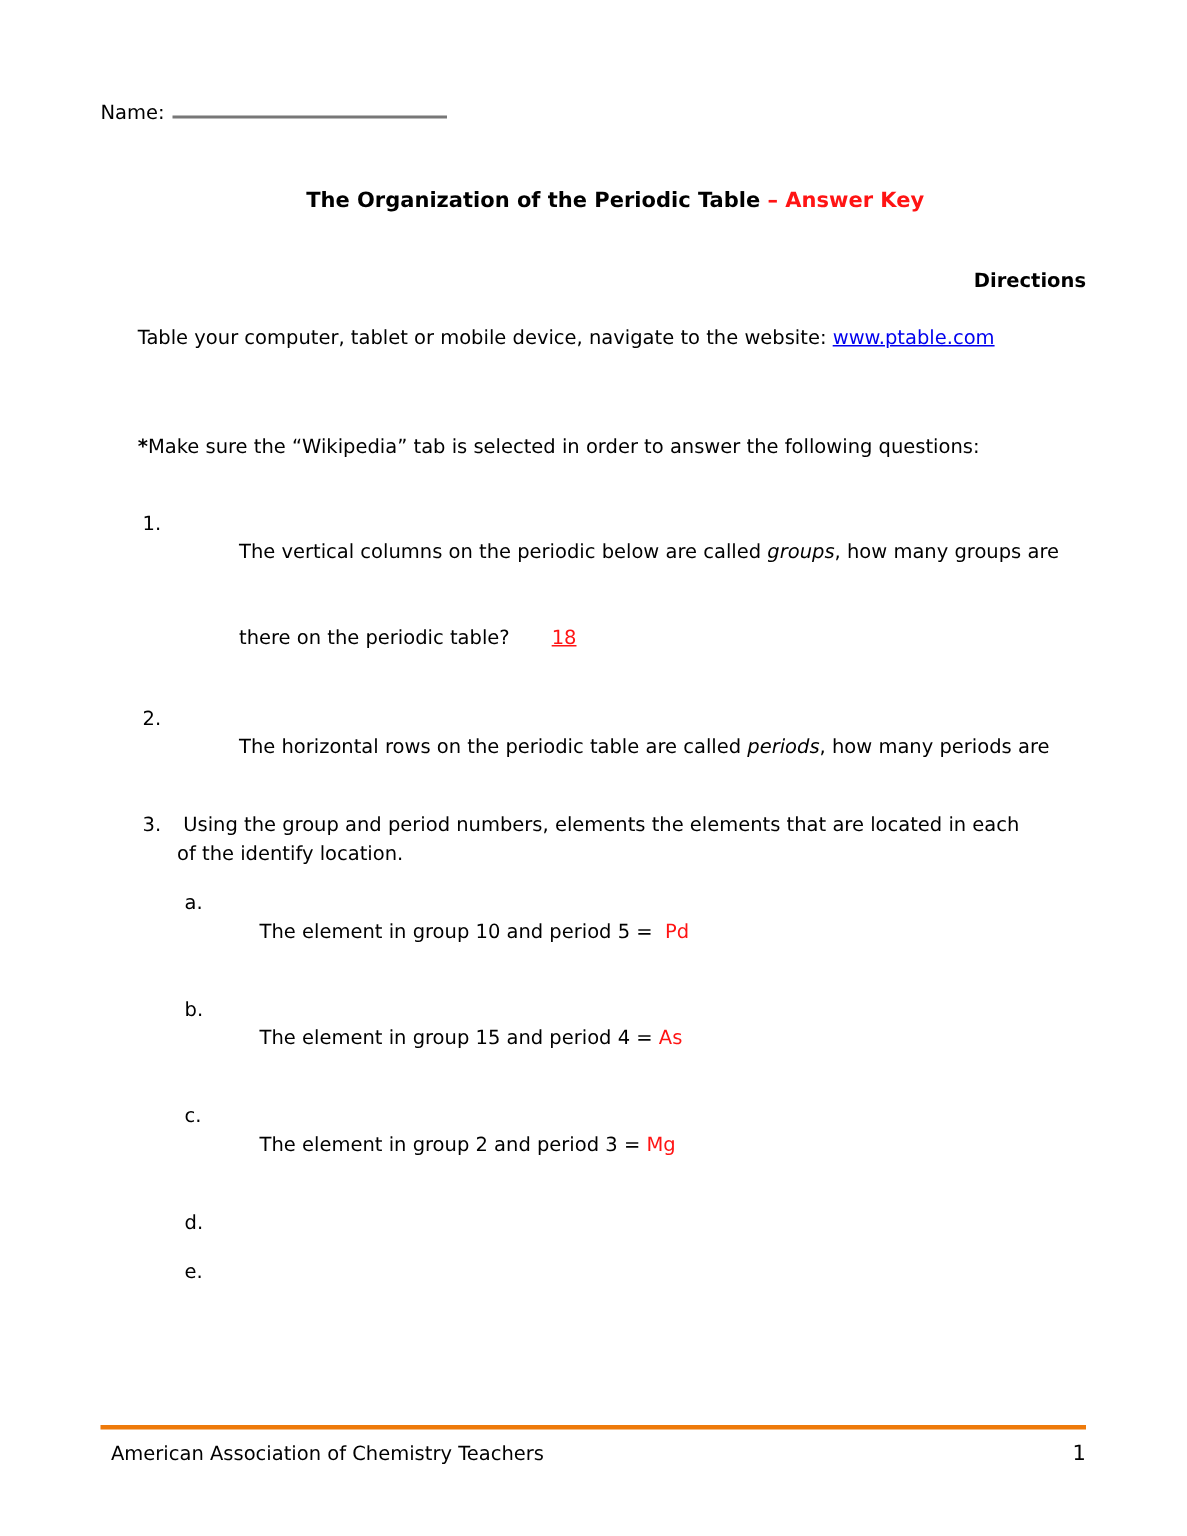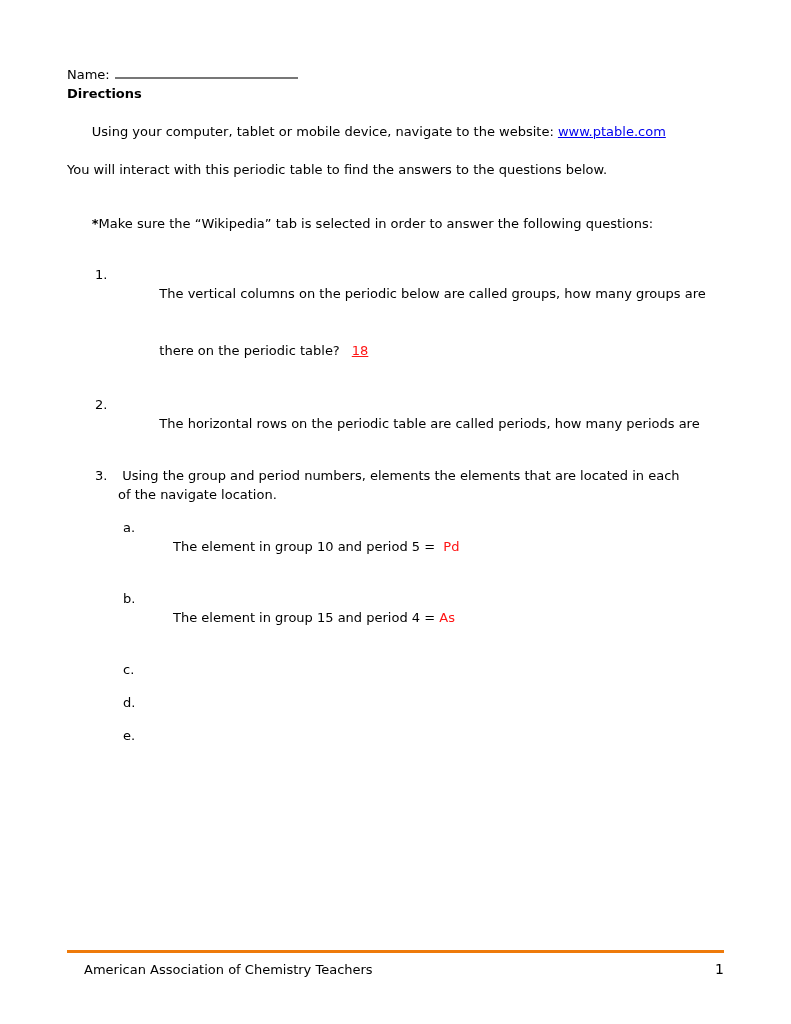--- a/index.html
+++ b/index.html
@@ -20,62 +20,64 @@
   .content{padding:64px 67px 0 67px;}
   .line{white-space:pre;line-height:19px;}
   .name-row{line-height:19px;}
   .name-blank{
     display:inline-block;width:183px;height:13px;
     border-bottom:2px solid var(--underline);
     margin-left:5px;vertical-align:baseline;
   }
   .title{margin-top:21px;text-align:center;font-weight:bold;font-size:14px;line-height:19px;white-space:pre;}
   .red{color:var(--red);}
-  .it{}
+  .it{font-style:italic;}
   .b{font-weight:bold;}
-  .directions-h{font-weight:bold;line-height:19px;}
+  .directions-h{margin-top:15px;font-weight:bold;line-height:19px;text-align:right;}
   a.link{color:var(--blue);cursor:pointer;}
   .note1{margin-top:16px;}
   .item{display:flex;align-items:flex-start;}
   .item .num{width:23px;flex-shrink:0;line-height:19px;white-space:pre;}
   .item .body{flex:1;min-width:0;}
   .m-q1{margin-top:13px;padding-left:28px;}
   .m-q2{margin-top:16px;padding-left:28px;}
   .m-q3{margin-top:14px;padding-left:28px;}
   .sub{display:flex;margin-top:14px;padding-left:56px;}
   .sub .num{width:17px;flex-shrink:0;line-height:19px;white-space:pre;}
-  .gap{margin-left:12px;text-decoration:underline;}
+  .gap{margin-left:28px;text-decoration:underline;}
   .footer-rule{
     position:absolute;left:67px;right:67px;top:950px;height:3px;
     background:var(--orange);
   }
   .footer-row{
-    position:absolute;left:84px;right:67px;top:960px;
+    position:absolute;left:74px;right:67px;top:960px;
     display:flex;justify-content:space-between;align-items:center;
     line-height:19px;
     gap:41px;
   }
   .page-num{font-size:14px;}
 </style>
 </head>
 <body>
 
 <div class="page">
   <div class="content">
 
     <div class="name-row">
       <span>Name:</span><span class="name-blank"></span>
     </div>
 
+    <div class="title">
+      <span>The Organization of the Periodic Table </span><span class="red">– Answer Key</span>
+    </div>
 
     <div class="directions-h">Directions</div>
     <div class="line">
-      <span>Using your computer, tablet or mobile device, navigate to the website: </span><a class="link" href="#">www.ptable.com</a>
+      <span>Table your computer, tablet or mobile device, navigate to the website: </span><a class="link" href="#">www.ptable.com</a>
     </div>
-    <div class="line">You will interact with this periodic table to find the answers to the questions below.</div>
 
     <div class="line note1">
       <span class="b">*</span><span>Make sure the “Wikipedia” tab is selected in order to answer the following questions:</span>
     </div>
 
     <div class="item m-q1">
       <span class="num">1.</span>
       <div class="body">
         <div class="line">
           <span>The vertical columns on the periodic below are called </span><span class="it">groups</span><span>, how many groups are</span>
@@ -92,38 +94,41 @@
         <div class="line">
           <span>The horizontal rows on the periodic table are called </span><span class="it">periods</span><span>, how many periods are</span>
         </div>
       </div>
     </div>
 
     <div class="item m-q3">
       <span class="num">3.</span>
       <div class="body">
         <div class="line"> Using the group and period numbers, elements the elements that are located in each</div>
-        <div class="line">of the navigate location.</div>
+        <div class="line">of the identify location.</div>
       </div>
     </div>
 
     <div class="sub">
       <span class="num">a.</span>
       <div class="line">
         <span>The element in group 10 and period 5 =  </span><span class="red">Pd</span>
       </div>
     </div>
     <div class="sub">
       <span class="num">b.</span>
       <div class="line">
         <span>The element in group 15 and period 4 = </span><span class="red">As</span>
       </div>
     </div>
     <div class="sub">
       <span class="num">c.</span>
+      <div class="line">
+        <span>The element in group 2 and period 3 = </span><span class="red">Mg</span>
+      </div>
     </div>
     <div class="sub">
       <span class="num">d.</span>
     </div>
     <div class="sub">
       <span class="num">e.</span>
     </div>
 
   </div>
 

